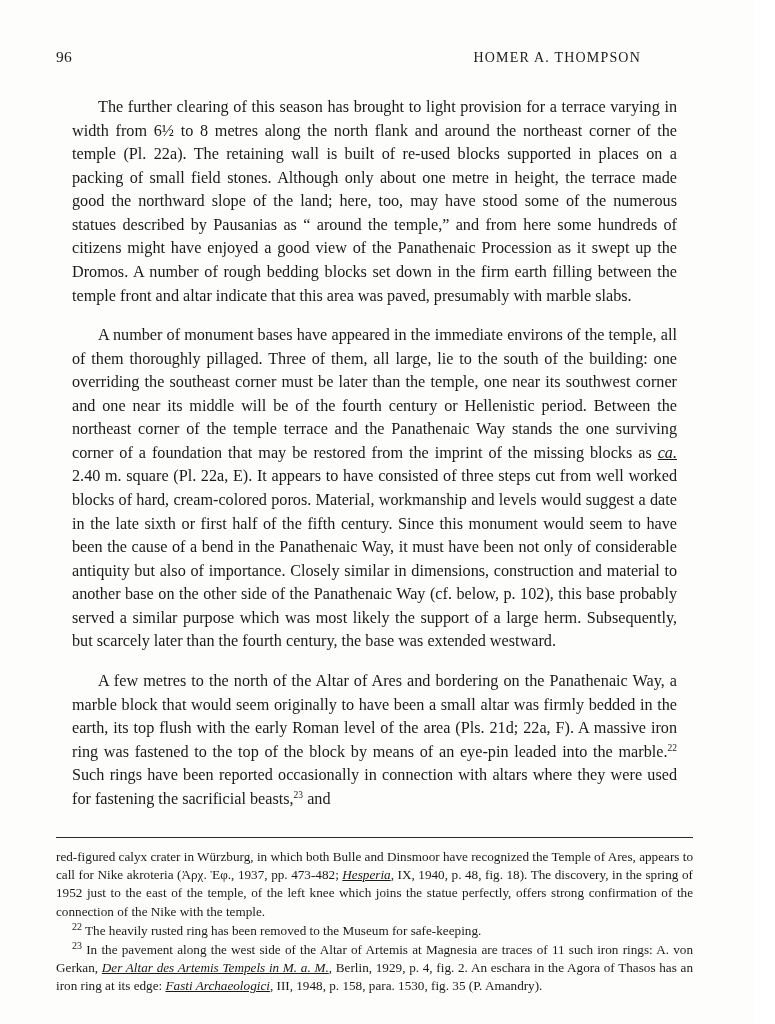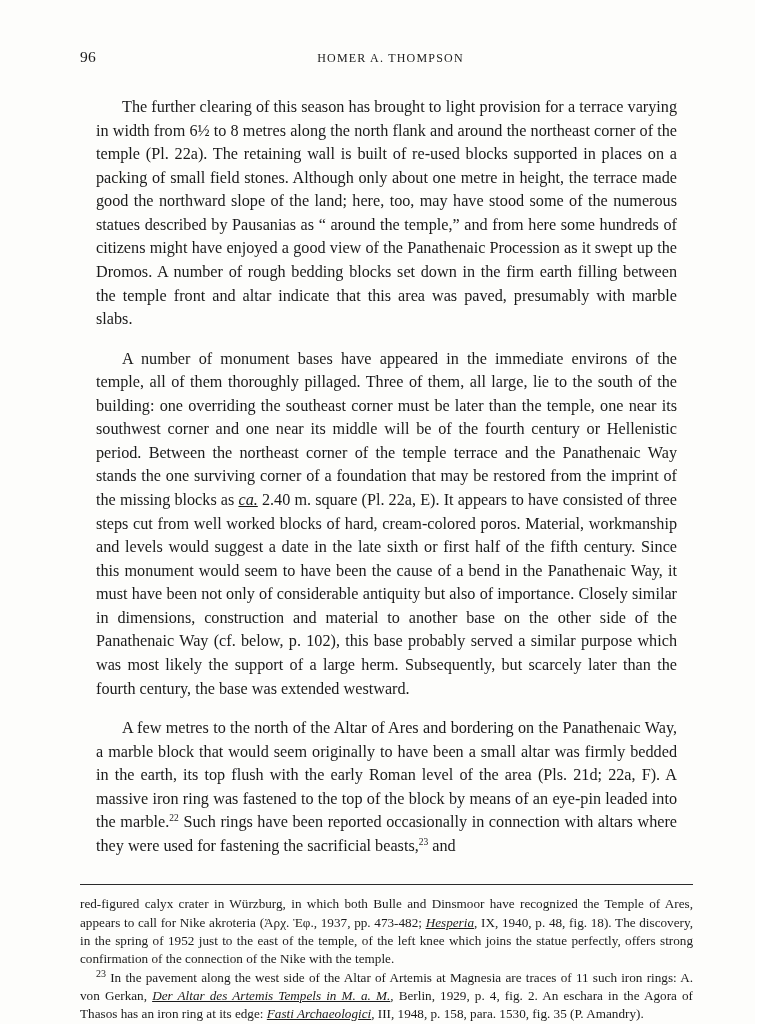--- a/index.html
+++ b/index.html
@@ -12,40 +12,40 @@
     height: 1024px;
     font-family: "Liberation Serif", serif;
     color: #1a1a1a;
     position: relative;
     overflow: hidden;
   }
   .page {
     width: 755px;
     height: 1024px;
     box-sizing: border-box;
-    padding: 48px 62px 20px 80px;
+    padding: 48px 62px 20px 56px;
     position: relative;
     background: #fdfdfb;
   }
   .header-row {
     display: flex;
     align-items: baseline;
     margin-bottom: 26px;
     height: 22px;
   }
   .page-number {
     font-size: 15.5px;
     width: 60px;
     text-align: left;
     letter-spacing: 0.3px;
   }
   .running-head {
     flex: 1;
-    text-align: center;
-    font-size: 12px;
+    text-align: right;
+    font-size: 14px;
     letter-spacing: 1.2px;
     padding-right: 52px;
   }
   .body-text {
     font-size: 16.2px;
     line-height: 1.455;
     text-align: justify;
     text-justify: inter-word;
     hyphens: none;
   }
@@ -96,16 +96,17 @@
   <div class="body-text">
     <p><span>The further clearing of this season has brought to light provision for a terrace varying in width from 6½ to 8 metres along the north flank and around the northeast corner of the temple (Pl. 22a). The retaining wall is built of re-used blocks supported in places on a packing of small field stones. Although only about one metre in height, the terrace made good the northward slope of the land; here, too, may have stood some of the numerous statues described by Pausanias as “ around the temple,” and from here some hundreds of citizens might have enjoyed a good view of the Panathenaic Procession as it swept up the Dromos. A number of rough bedding blocks set down in the firm earth filling between the temple front and altar indicate that this area was paved, presumably with marble slabs.</span></p>
     <p><span>A number of monument bases have appeared in the immediate environs of the temple, all of them thoroughly pillaged. Three of them, all large, lie to the south of the building: one overriding the southeast corner must be later than the temple, one near its southwest corner and one near its middle will be of the fourth century or Hellenistic period. Between the northeast corner of the temple terrace and the Panathenaic Way stands the one surviving corner of a foundation that may be restored from the imprint of the missing blocks as <span class="italic">ca.</span> 2.40 m. square (Pl. 22a, E). It appears to have consisted of three steps cut from well worked blocks of hard, cream-colored poros. Material, workmanship and levels would suggest a date in the late sixth or first half of the fifth century. Since this monument would seem to have been the cause of a bend in the Panathenaic Way, it must have been not only of considerable antiquity but also of importance. Closely similar in dimensions, construction and material to another base on the other side of the Panathenaic Way (cf. below, p. 102), this base probably served a similar purpose which was most likely the support of a large herm. Subsequently, but scarcely later than the fourth century, the base was extended westward.</span></p>
     <p><span>A few metres to the north of the Altar of Ares and bordering on the Panathenaic Way, a marble block that would seem originally to have been a small altar was firmly bedded in the earth, its top flush with the early Roman level of the area (Pls. 21d; 22a, F). A massive iron ring was fastened to the top of the block by means of an eye-pin leaded into the marble.<sup>22</sup> Such rings have been reported occasionally in connection with altars where they were used for fastening the sacrificial beasts,<sup>23</sup> and</span></p>
   </div>
 
   <hr class="notes-rule">
 
   <div class="notes">
     <p><span>red-figured calyx crater in Würzburg, in which both Bulle and Dinsmoor have recognized the Temple of Ares, appears to call for Nike akroteria (Ἀρχ. Ἐφ., 1937, pp. 473-482; <span class="italic">Hesperia</span>, IX, 1940, p. 48, fig. 18). The discovery, in the spring of 1952 just to the east of the temple, of the left knee which joins the statue perfectly, offers strong confirmation of the connection of the Nike with the temple.</span></p>
+    <p class="indented"><span class="note-marker">22</span> <span>The heavily rusted ring has been removed to the Museum for safe-keeping.</span></p>
     <p class="indented"><span class="note-marker">23</span> <span>In the pavement along the west side of the Altar of Artemis at Magnesia are traces of 11 such iron rings: A. von Gerkan, <span class="italic">Der Altar des Artemis Tempels in M. a. M.</span>, Berlin, 1929, p. 4, fig. 2. An eschara in the Agora of Thasos has an iron ring at its edge: <span class="italic">Fasti Archaeologici</span>, III, 1948, p. 158, para. 1530, fig. 35 (P. Amandry).</span></p>
   </div>
 
 </div>
 
 </body></html>

